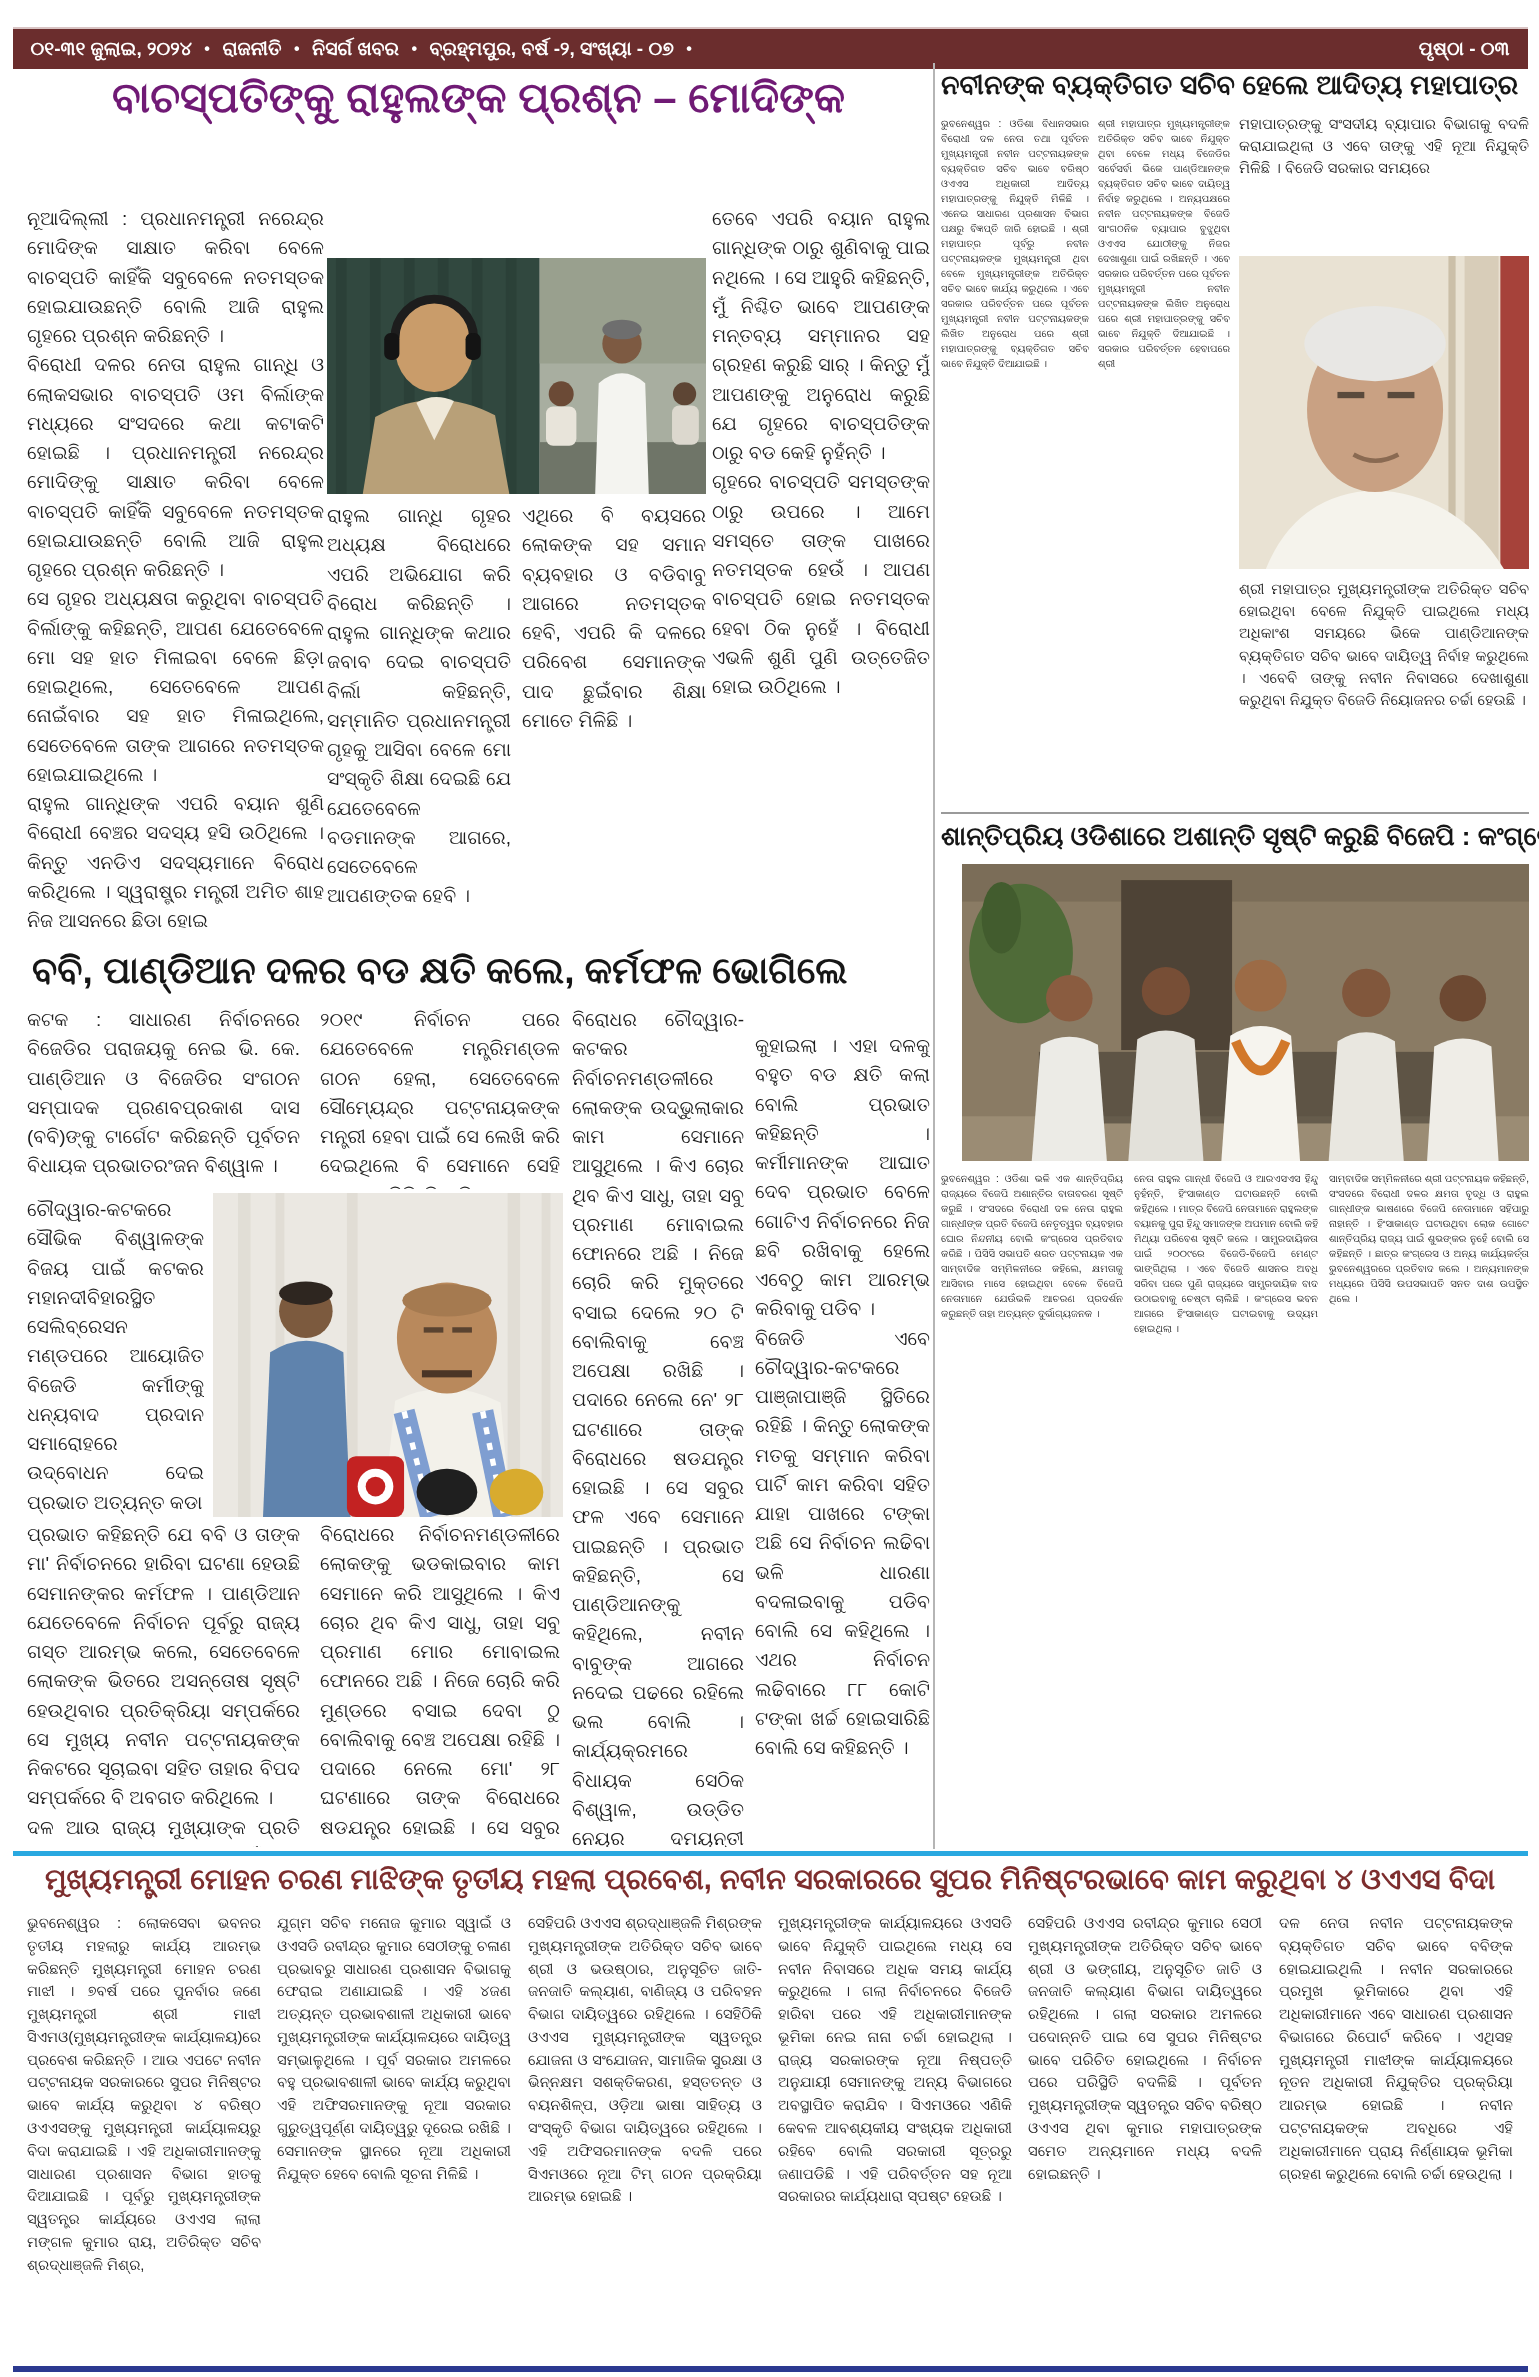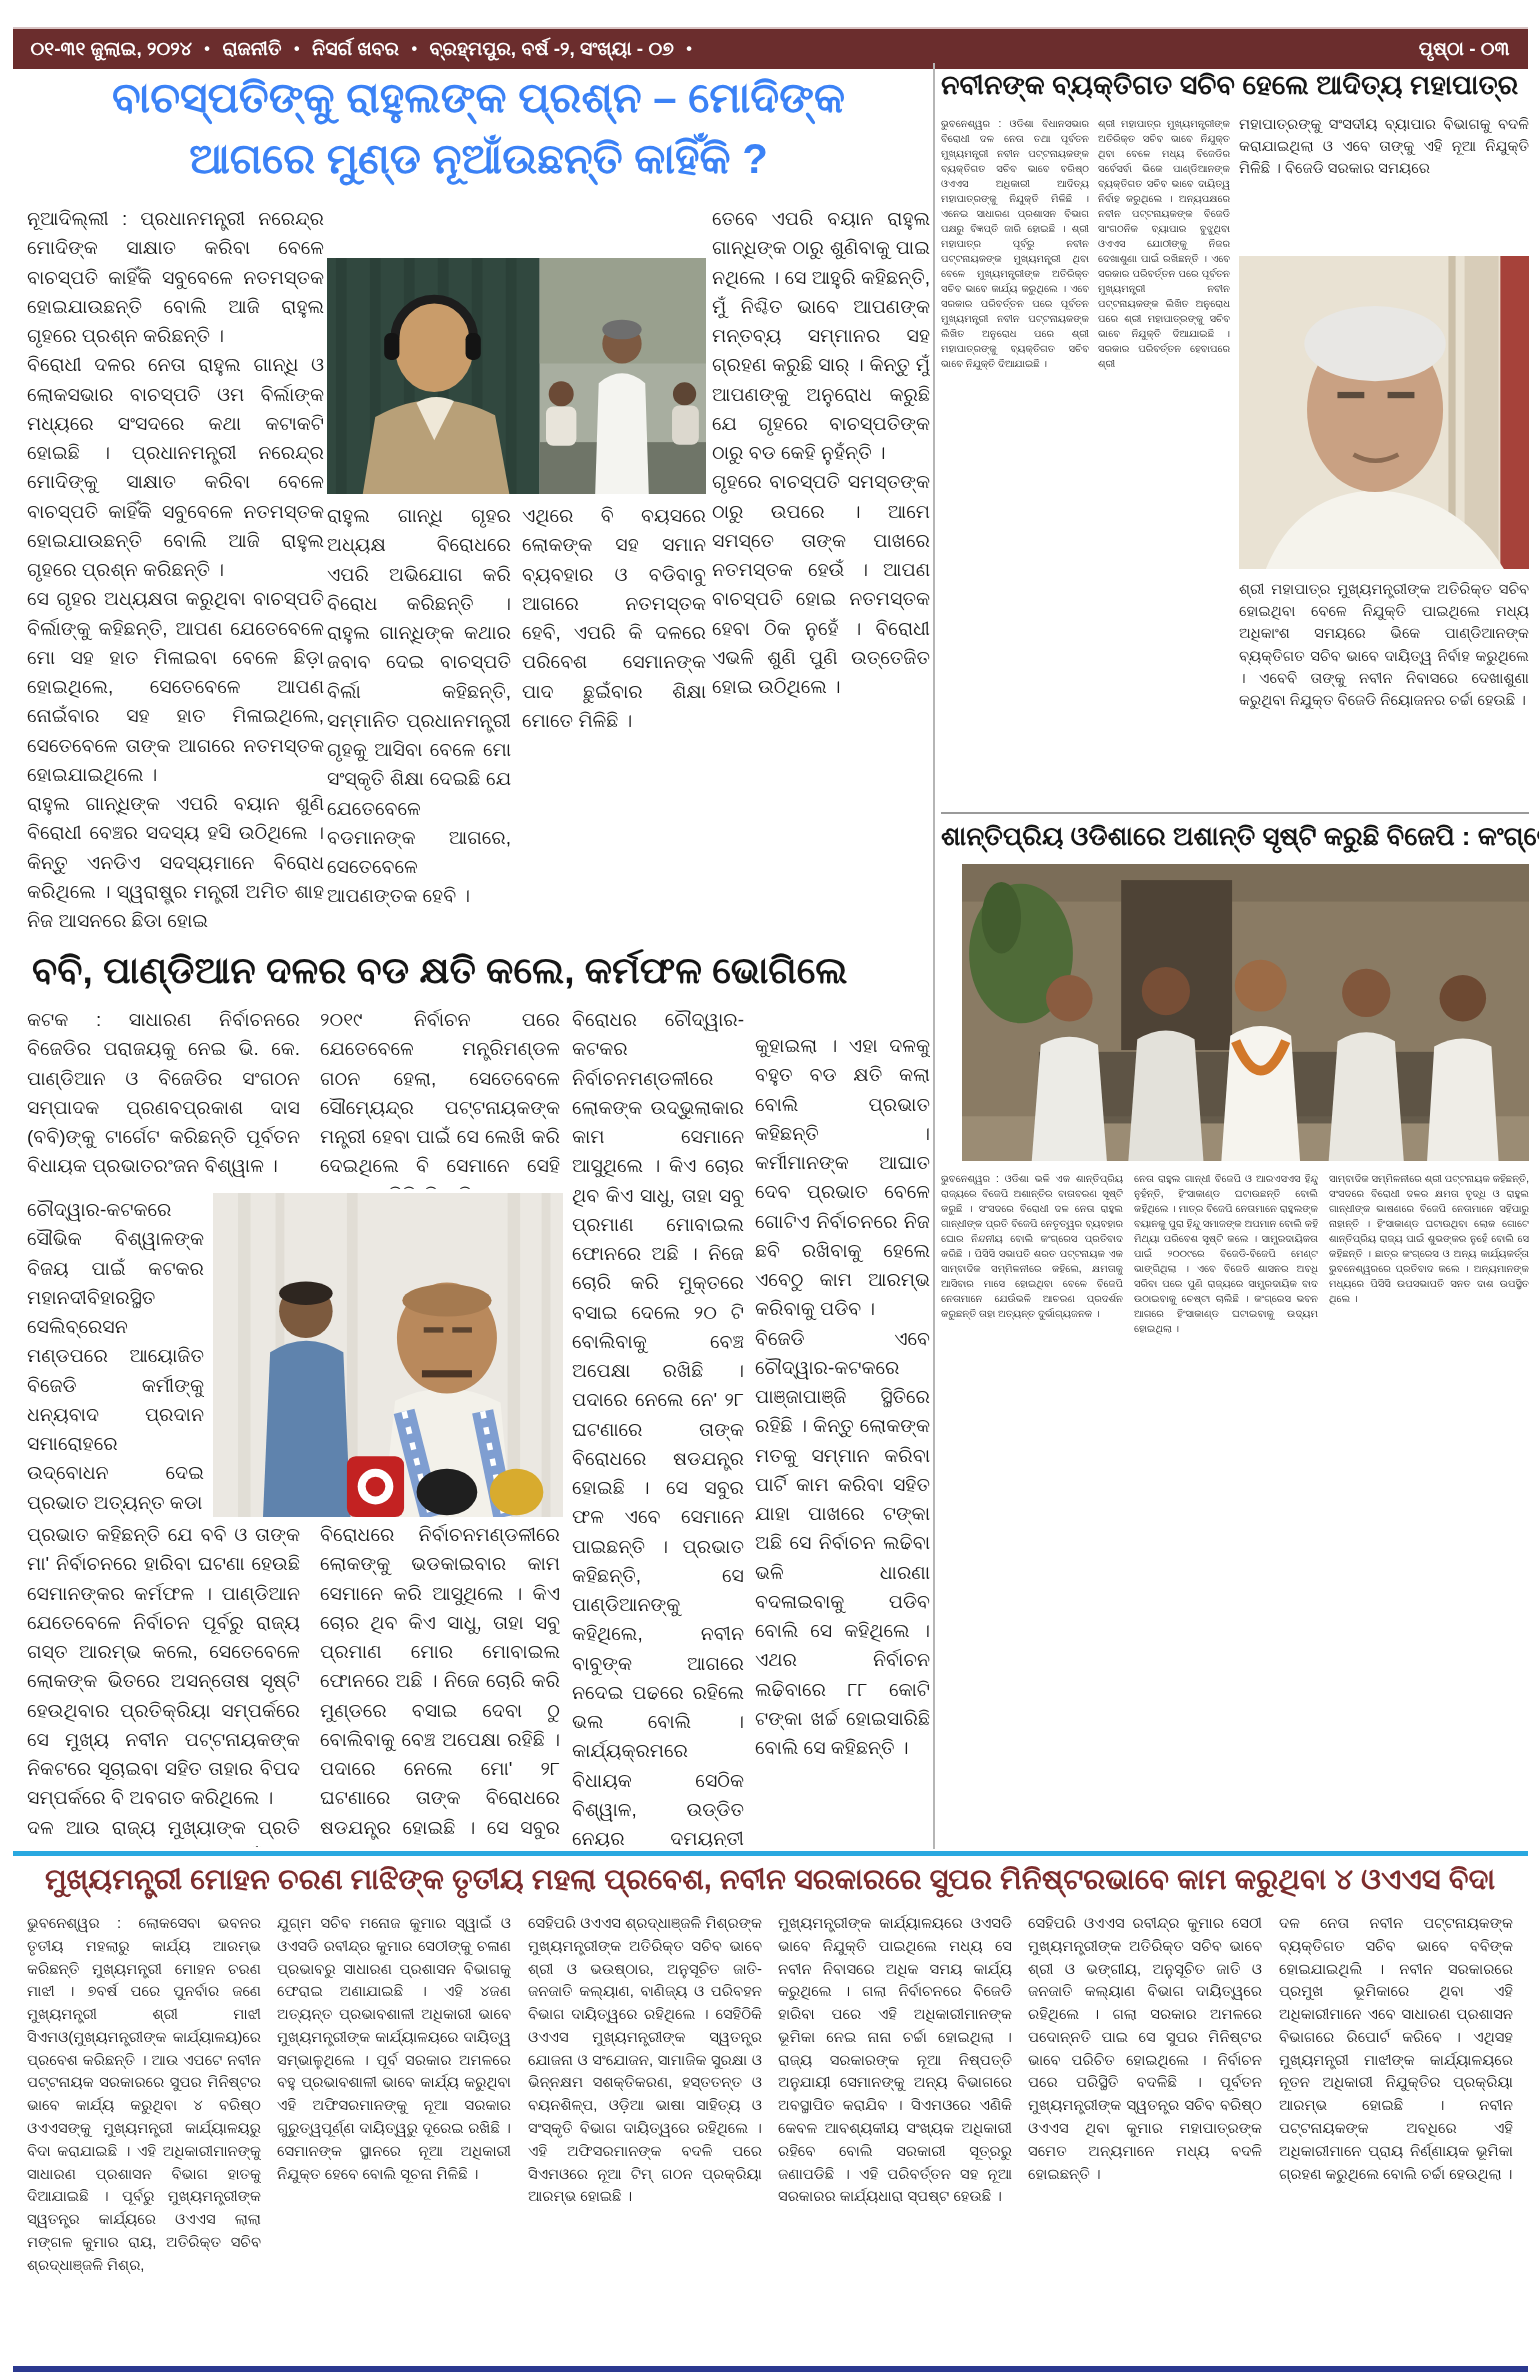--- a/index.html
+++ b/index.html
@@ -10,21 +10,21 @@
   .abs{position:absolute}
   .masthead{
     background:#6b2d2d;color:#ffffff;display:flex;align-items:center;
     font-size:19px;font-weight:bold;padding:0 18px;box-sizing:border-box;
     border-top:2.7px solid #d9c4c4;
   }
   .masthead span{white-space:nowrap}
   .masthead .dot{margin:0 12.5px;font-size:16px}
   .masthead .page-no{margin-left:auto}
   .headline-pink{
-    color:#3b82f6;font-weight:bold;font-size:42px;line-height:1.45;text-align:center;
+    color:#701a75;font-weight:bold;font-size:42px;line-height:1.45;text-align:center;
   }
   .headline-black{color:#161616;font-weight:bold;}
   .headline-mid{color:#161616;font-weight:bold;font-size:37px;text-align:left;white-space:nowrap}
   .headline-maroon{color:#7d2e2e;font-weight:bold;font-size:29px;text-align:center;white-space:nowrap}
   .body-text{font-size:19px;line-height:1.54;text-align:justify;white-space:pre-line;overflow:hidden}
   .small-text{font-size:10px;line-height:1.5;text-align:justify;white-space:pre-line;overflow:hidden}
   .photo{overflow:hidden;background:#ccc}
   .photo svg{display:block;width:100%;height:100%}
   .vline{background:#b5b5b5;width:1.8px}
   .hline{background:#9a9a9a;height:1.8px}
@@ -41,21 +41,20 @@
   <span class="dot">•</span>
   <span>ନିସର୍ଗ ଖବର</span>
   <span class="dot">•</span>
   <span>ବ୍ରହ୍ମପୁର, ବର୍ଷ -୨, ସଂଖ୍ୟା - ୦୭</span>
   <span class="dot">•</span>
   <span class="page-no">ପୃଷ୍ଠା - ୦୩</span>
 </div>
 
 <div class="abs headline-pink" style="left:27px;top:68px;width:903px">
   <div>ବାଚସ୍ପତିଙ୍କୁ ରାହୁଲଙ୍କ ପ୍ରଶ୍ନ – ମୋଦିଙ୍କ</div>
-  <div>ଆଗରେ ମୁଣ୍ଡ ନୂଆଁଉଛନ୍ତି କାହିଁକି ?</div>
 </div>
 
 <div class="abs body-text" style="left:27px;top:204px;width:297px;height:737px">ନୂଆଦିଲ୍ଲୀ : ପ୍ରଧାନମନ୍ତ୍ରୀ ନରେନ୍ଦ୍ର ମୋଦିଙ୍କ ସାକ୍ଷାତ କରିବା ବେଳେ ବାଚସ୍ପତି କାହିଁକି ସବୁବେଳେ ନତମସ୍ତକ ହୋଇଯାଉଛନ୍ତି ବୋଲି ଆଜି ରାହୁଲ ଗୃହରେ ପ୍ରଶ୍ନ କରିଛନ୍ତି ।
 ବିରୋଧୀ ଦଳର ନେତା ରାହୁଲ ଗାନ୍ଧି ଓ ଲୋକସଭାର ବାଚସ୍ପତି ଓମ ବିର୍ଲାଙ୍କ ମଧ୍ୟରେ ସଂସଦରେ କଥା କଟାକଟି ହୋଇଛି । ପ୍ରଧାନମନ୍ତ୍ରୀ ନରେନ୍ଦ୍ର ମୋଦିଙ୍କୁ ସାକ୍ଷାତ କରିବା ବେଳେ ବାଚସ୍ପତି କାହିଁକି ସବୁବେଳେ ନତମସ୍ତକ ହୋଇଯାଉଛନ୍ତି ବୋଲି ଆଜି ରାହୁଲ ଗୃହରେ ପ୍ରଶ୍ନ କରିଛନ୍ତି ।
 ସେ ଗୃହର ଅଧ୍ୟକ୍ଷତା କରୁଥିବା ବାଚସ୍ପତି ବିର୍ଲାଙ୍କୁ କହିଛନ୍ତି, ଆପଣ ଯେତେବେଳେ ମୋ ସହ ହାତ ମିଳାଇବା ବେଳେ ଛିଡ଼ା ହୋଇଥିଲେ, ସେତେବେଳେ ଆପଣ ନୋଇଁବାର ସହ ହାତ ମିଳାଇଥିଲେ, ସେତେବେଳେ ତାଙ୍କ ଆଗରେ ନତମସ୍ତକ ହୋଇଯାଇଥିଲେ ।
 ରାହୁଲ ଗାନ୍ଧିଙ୍କ ଏପରି ବୟାନ ଶୁଣି ବିରୋଧୀ ବେଞ୍ଚର ସଦସ୍ୟ ହସି ଉଠିଥିଲେ । କିନ୍ତୁ ଏନଡିଏ ସଦସ୍ୟମାନେ ବିରୋଧ କରିଥିଲେ । ସ୍ୱରାଷ୍ଟ୍ର ମନ୍ତ୍ରୀ ଅମିତ ଶାହ ନିଜ ଆସନରେ ଛିଡା ହୋଇ</div>
 
 <div class="abs photo" style="left:327px;top:258px;width:379px;height:236px">
   <svg viewBox="0 0 424 264" preserveAspectRatio="none">
     <rect width="238" height="264" fill="#31483f"></rect>

